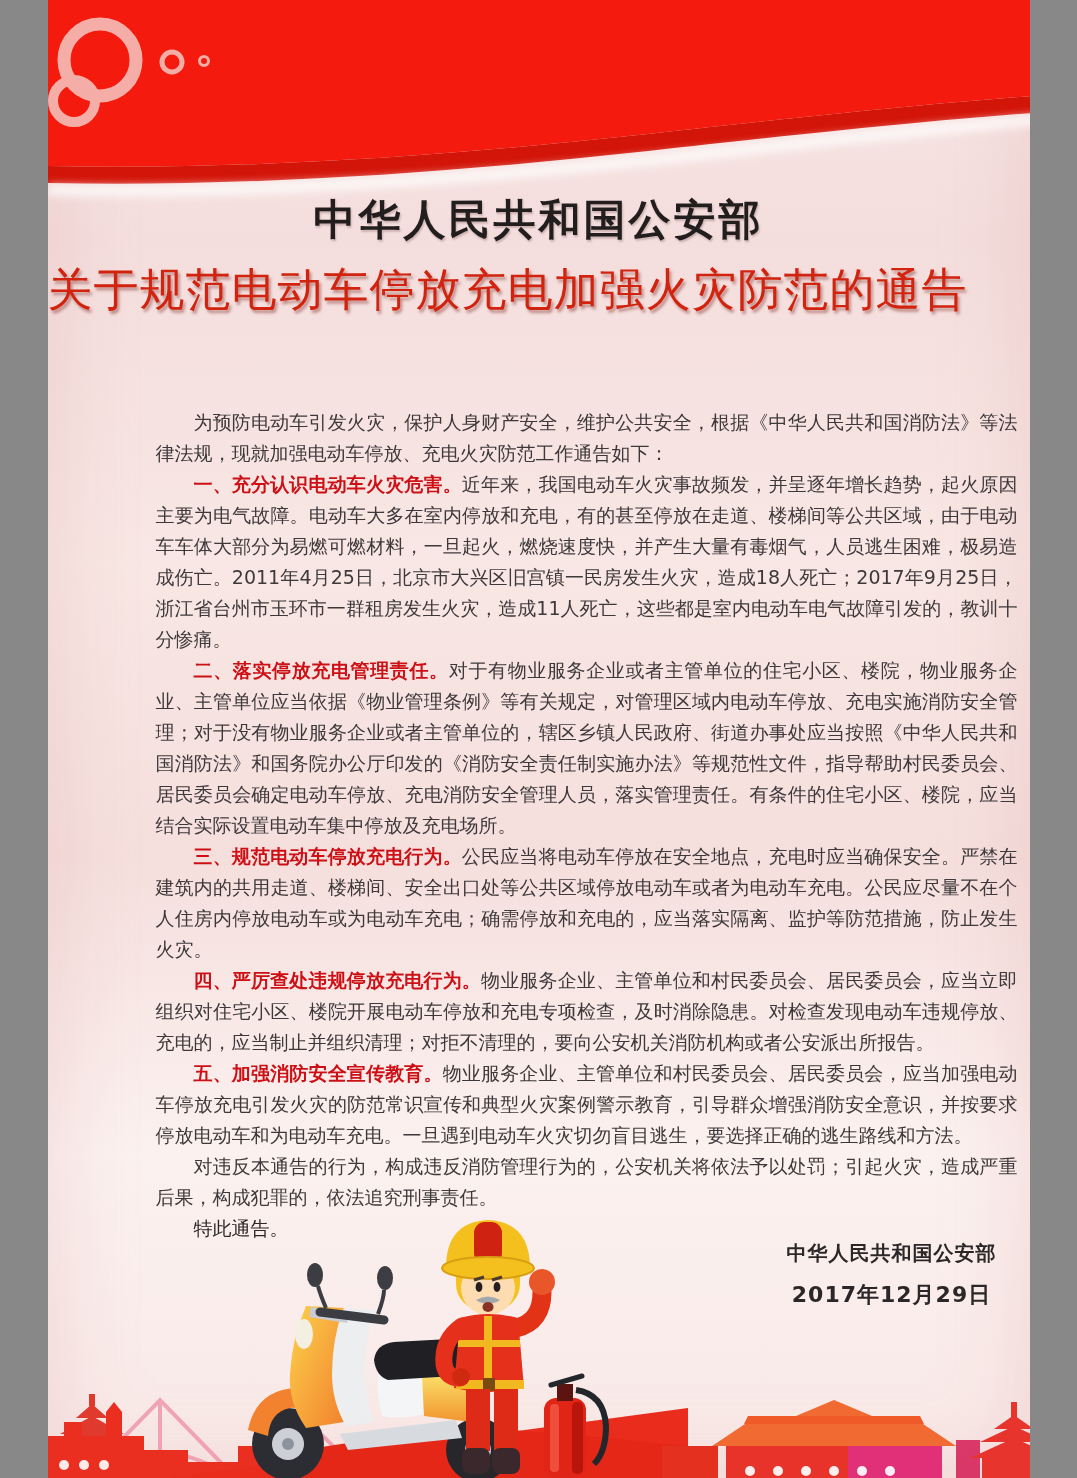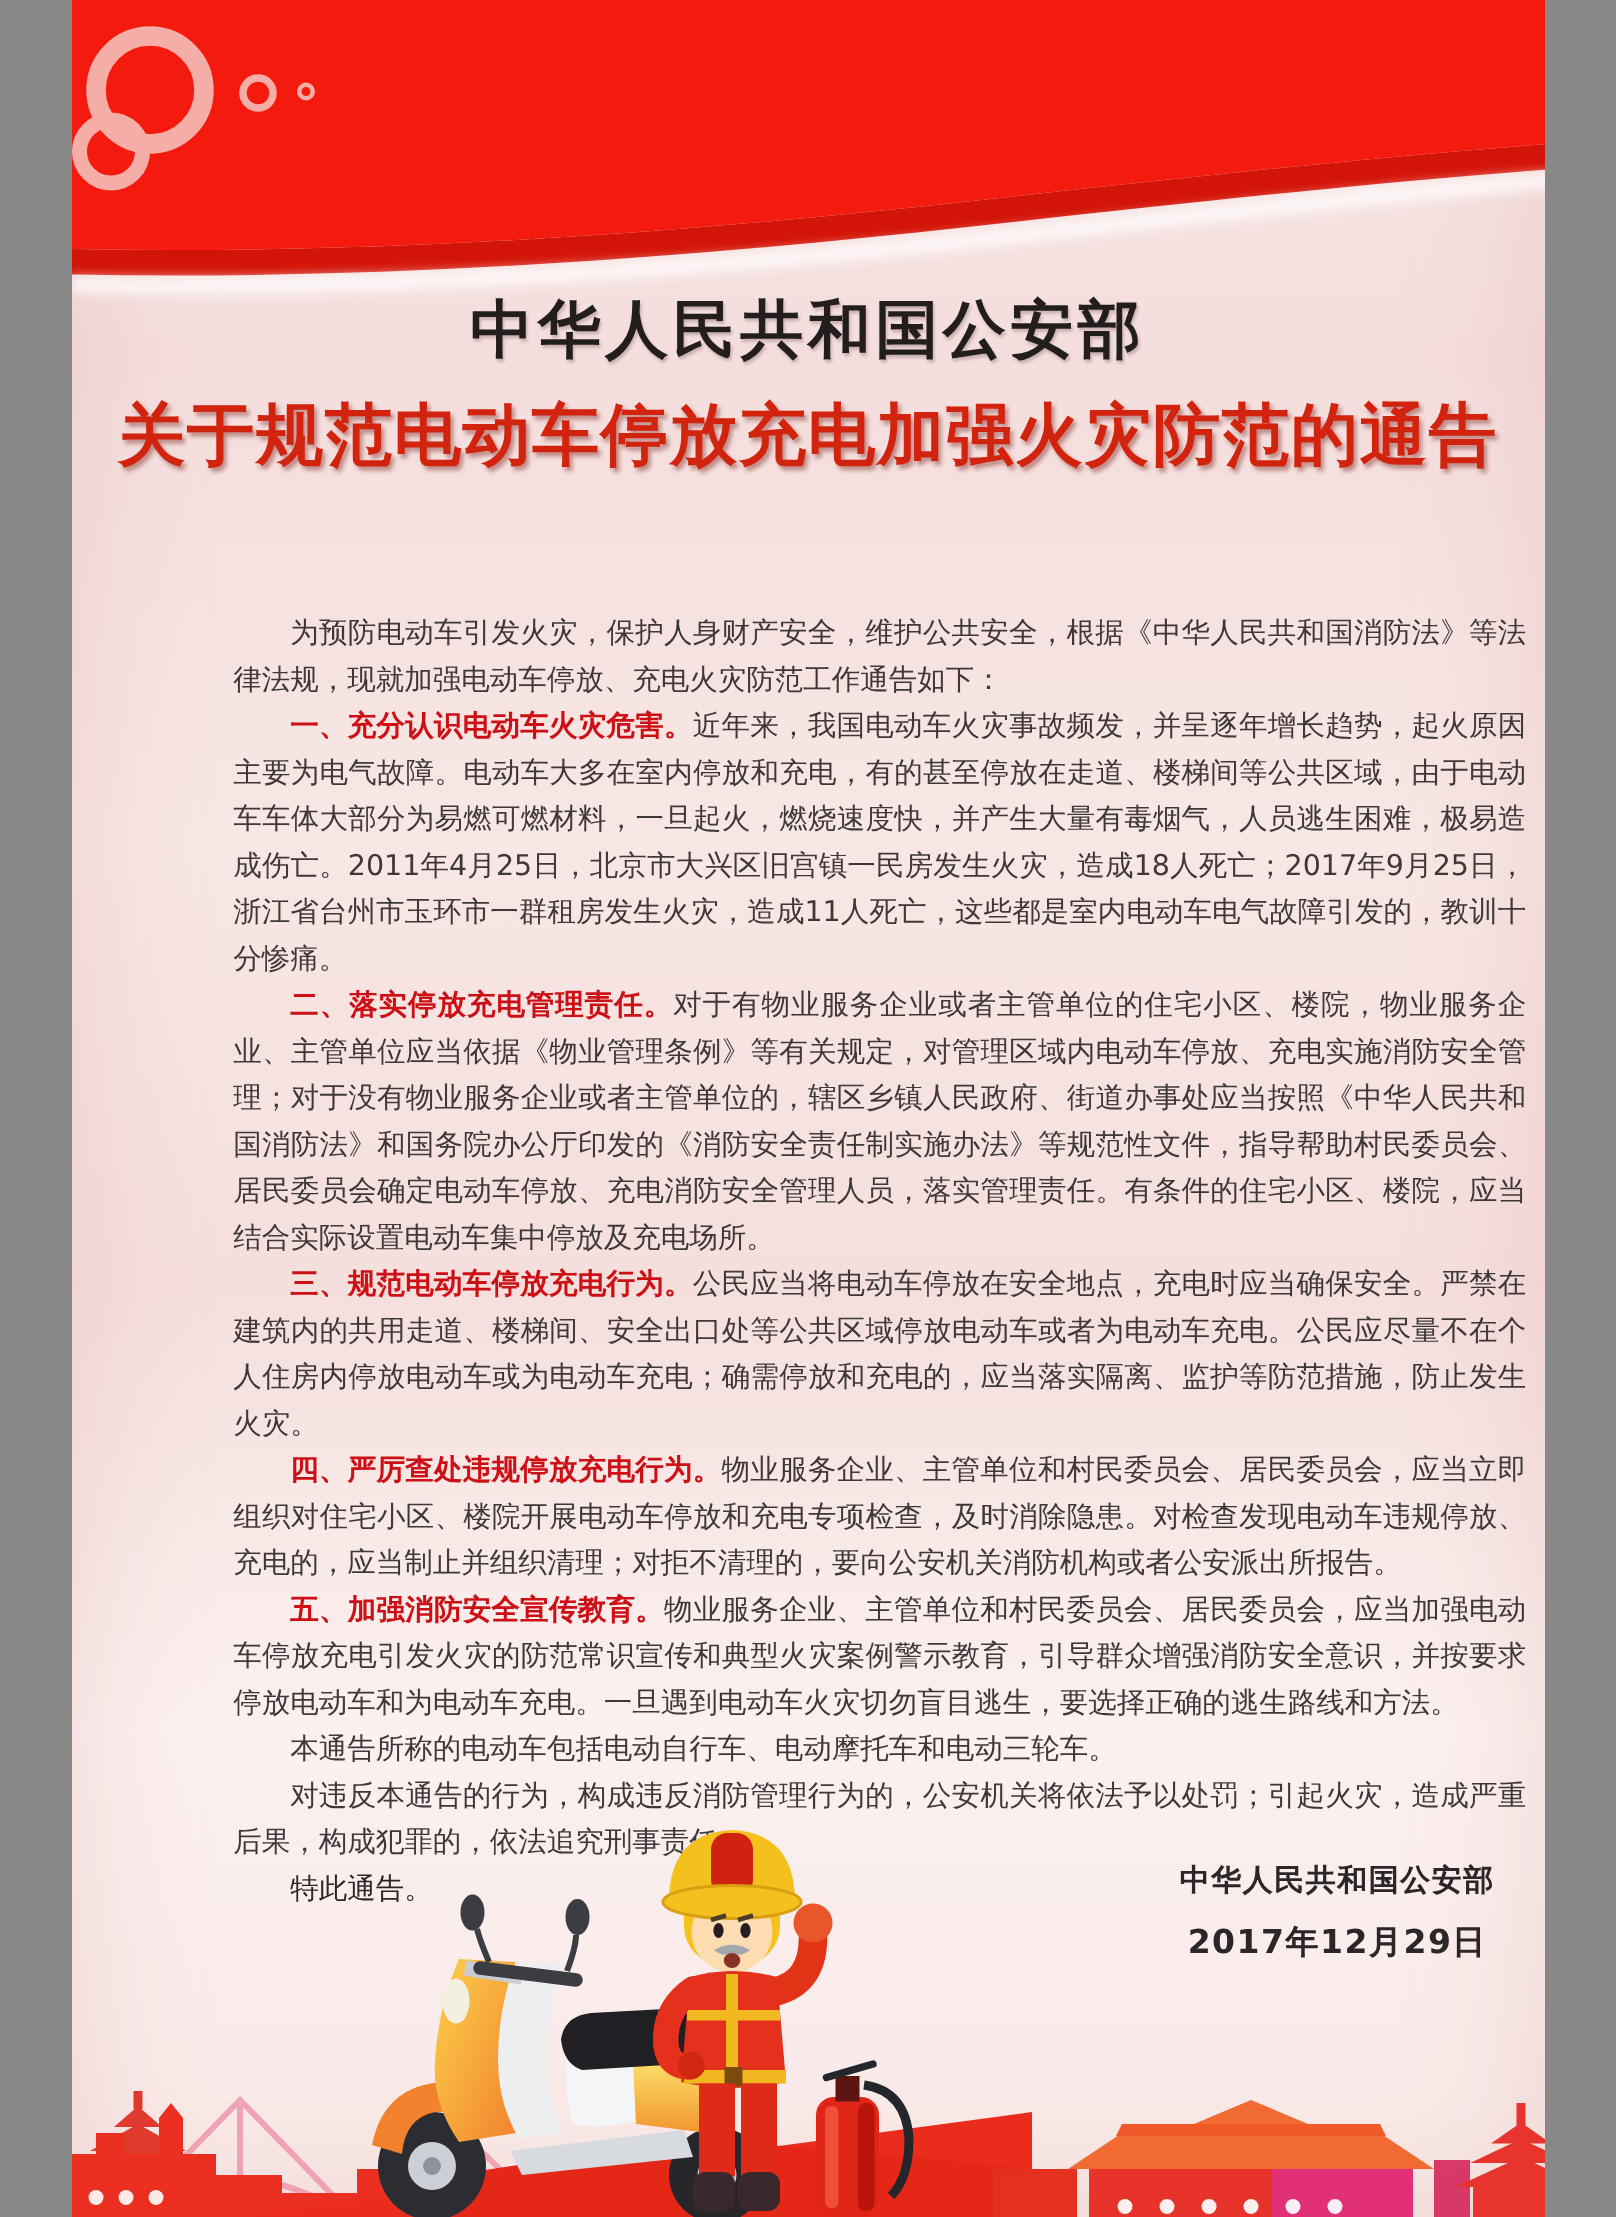--- a/index.html
+++ b/index.html
@@ -15,22 +15,22 @@
   .hdr-svg{position:absolute;top:0;left:0;}
   .org-title{
     position:absolute;top:192px;left:0;width:100%;
     text-align:center;
     font-size:42px;font-weight:bold;letter-spacing:3px;
     color:#231e1e;
     text-shadow:1px 2px 2px rgba(80,40,40,.25);
   }
   .notice-title{
     position:absolute;top:260px;left:0;width:100%;
-    text-align:center;white-space:nowrap;
-    font-size:45px;font-weight:bold;letter-spacing:1px;
+    white-space:nowrap;
+    font-size:45px;font-weight:normal;letter-spacing:1px;
     color:#d2230f;
     text-shadow:2px 3px 3px rgba(110,15,8,.42);
   }
   .body-text{
     position:absolute;top:386px;left:108px;width:862px;
     font-size:19px;line-height:31px;
     color:#3e383a;font-weight:500;
     text-align:justify;
     margin-top:21px;
   }
@@ -70,21 +70,20 @@
   <div class="org-title">中华人民共和国公安部</div>
   <div class="notice-title">关于规范电动车停放充电加强火灾防范的通告</div>
 
   <div class="body-text">
     <p>为预防电动车引发火灾，保护人身财产安全，维护公共安全，根据《中华人民共和国消防法》等法律法规，现就加强电动车停放、充电火灾防范工作通告如下：</p>
     <p><span class="sec-head">一、充分认识电动车火灾危害。</span><span>近年来，我国电动车火灾事故频发，并呈逐年增长趋势，起火原因主要为电气故障。电动车大多在室内停放和充电，有的甚至停放在走道、楼梯间等公共区域，由于电动车车体大部分为易燃可燃材料，一旦起火，燃烧速度快，并产生大量有毒烟气，人员逃生困难，极易造成伤亡。2011年4月25日，北京市大兴区旧宫镇一民房发生火灾，造成18人死亡；2017年9月25日，浙江省台州市玉环市一群租房发生火灾，造成11人死亡，这些都是室内电动车电气故障引发的，教训十分惨痛。</span></p>
     <p><span class="sec-head">二、落实停放充电管理责任。</span><span>对于有物业服务企业或者主管单位的住宅小区、楼院，物业服务企业、主管单位应当依据《物业管理条例》等有关规定，对管理区域内电动车停放、充电实施消防安全管理；对于没有物业服务企业或者主管单位的，辖区乡镇人民政府、街道办事处应当按照《中华人民共和国消防法》和国务院办公厅印发的《消防安全责任制实施办法》等规范性文件，指导帮助村民委员会、居民委员会确定电动车停放、充电消防安全管理人员，落实管理责任。有条件的住宅小区、楼院，应当结合实际设置电动车集中停放及充电场所。</span></p>
     <p><span class="sec-head">三、规范电动车停放充电行为。</span><span>公民应当将电动车停放在安全地点，充电时应当确保安全。严禁在建筑内的共用走道、楼梯间、安全出口处等公共区域停放电动车或者为电动车充电。公民应尽量不在个人住房内停放电动车或为电动车充电；确需停放和充电的，应当落实隔离、监护等防范措施，防止发生火灾。</span></p>
     <p><span class="sec-head">四、严厉查处违规停放充电行为。</span><span>物业服务企业、主管单位和村民委员会、居民委员会，应当立即组织对住宅小区、楼院开展电动车停放和充电专项检查，及时消除隐患。对检查发现电动车违规停放、充电的，应当制止并组织清理；对拒不清理的，要向公安机关消防机构或者公安派出所报告。</span></p>
     <p><span class="sec-head">五、加强消防安全宣传教育。</span><span>物业服务企业、主管单位和村民委员会、居民委员会，应当加强电动车停放充电引发火灾的防范常识宣传和典型火灾案例警示教育，引导群众增强消防安全意识，并按要求停放电动车和为电动车充电。一旦遇到电动车火灾切勿盲目逃生，要选择正确的逃生路线和方法。</span></p>
-    <p>本通告所称的电动车包括电动自行车、电动摩托车和电动三轮车。</p>
     <p>对违反本通告的行为，构成违反消防管理行为的，公安机关将依法予以处罚；引起火灾，造成严重后果，构成犯罪的，依法追究刑事责任。</p>
     <p class="closing-line">特此通告。</p>
   </div>
 
   <div class="signature">
     <div class="sig-org">中华人民共和国公安部</div>
     <div class="sig-date">2017年12月29日</div>
   </div>
 
   <svg class="ftr-svg" width="1077" height="290" viewBox="0 0 1077 290">

